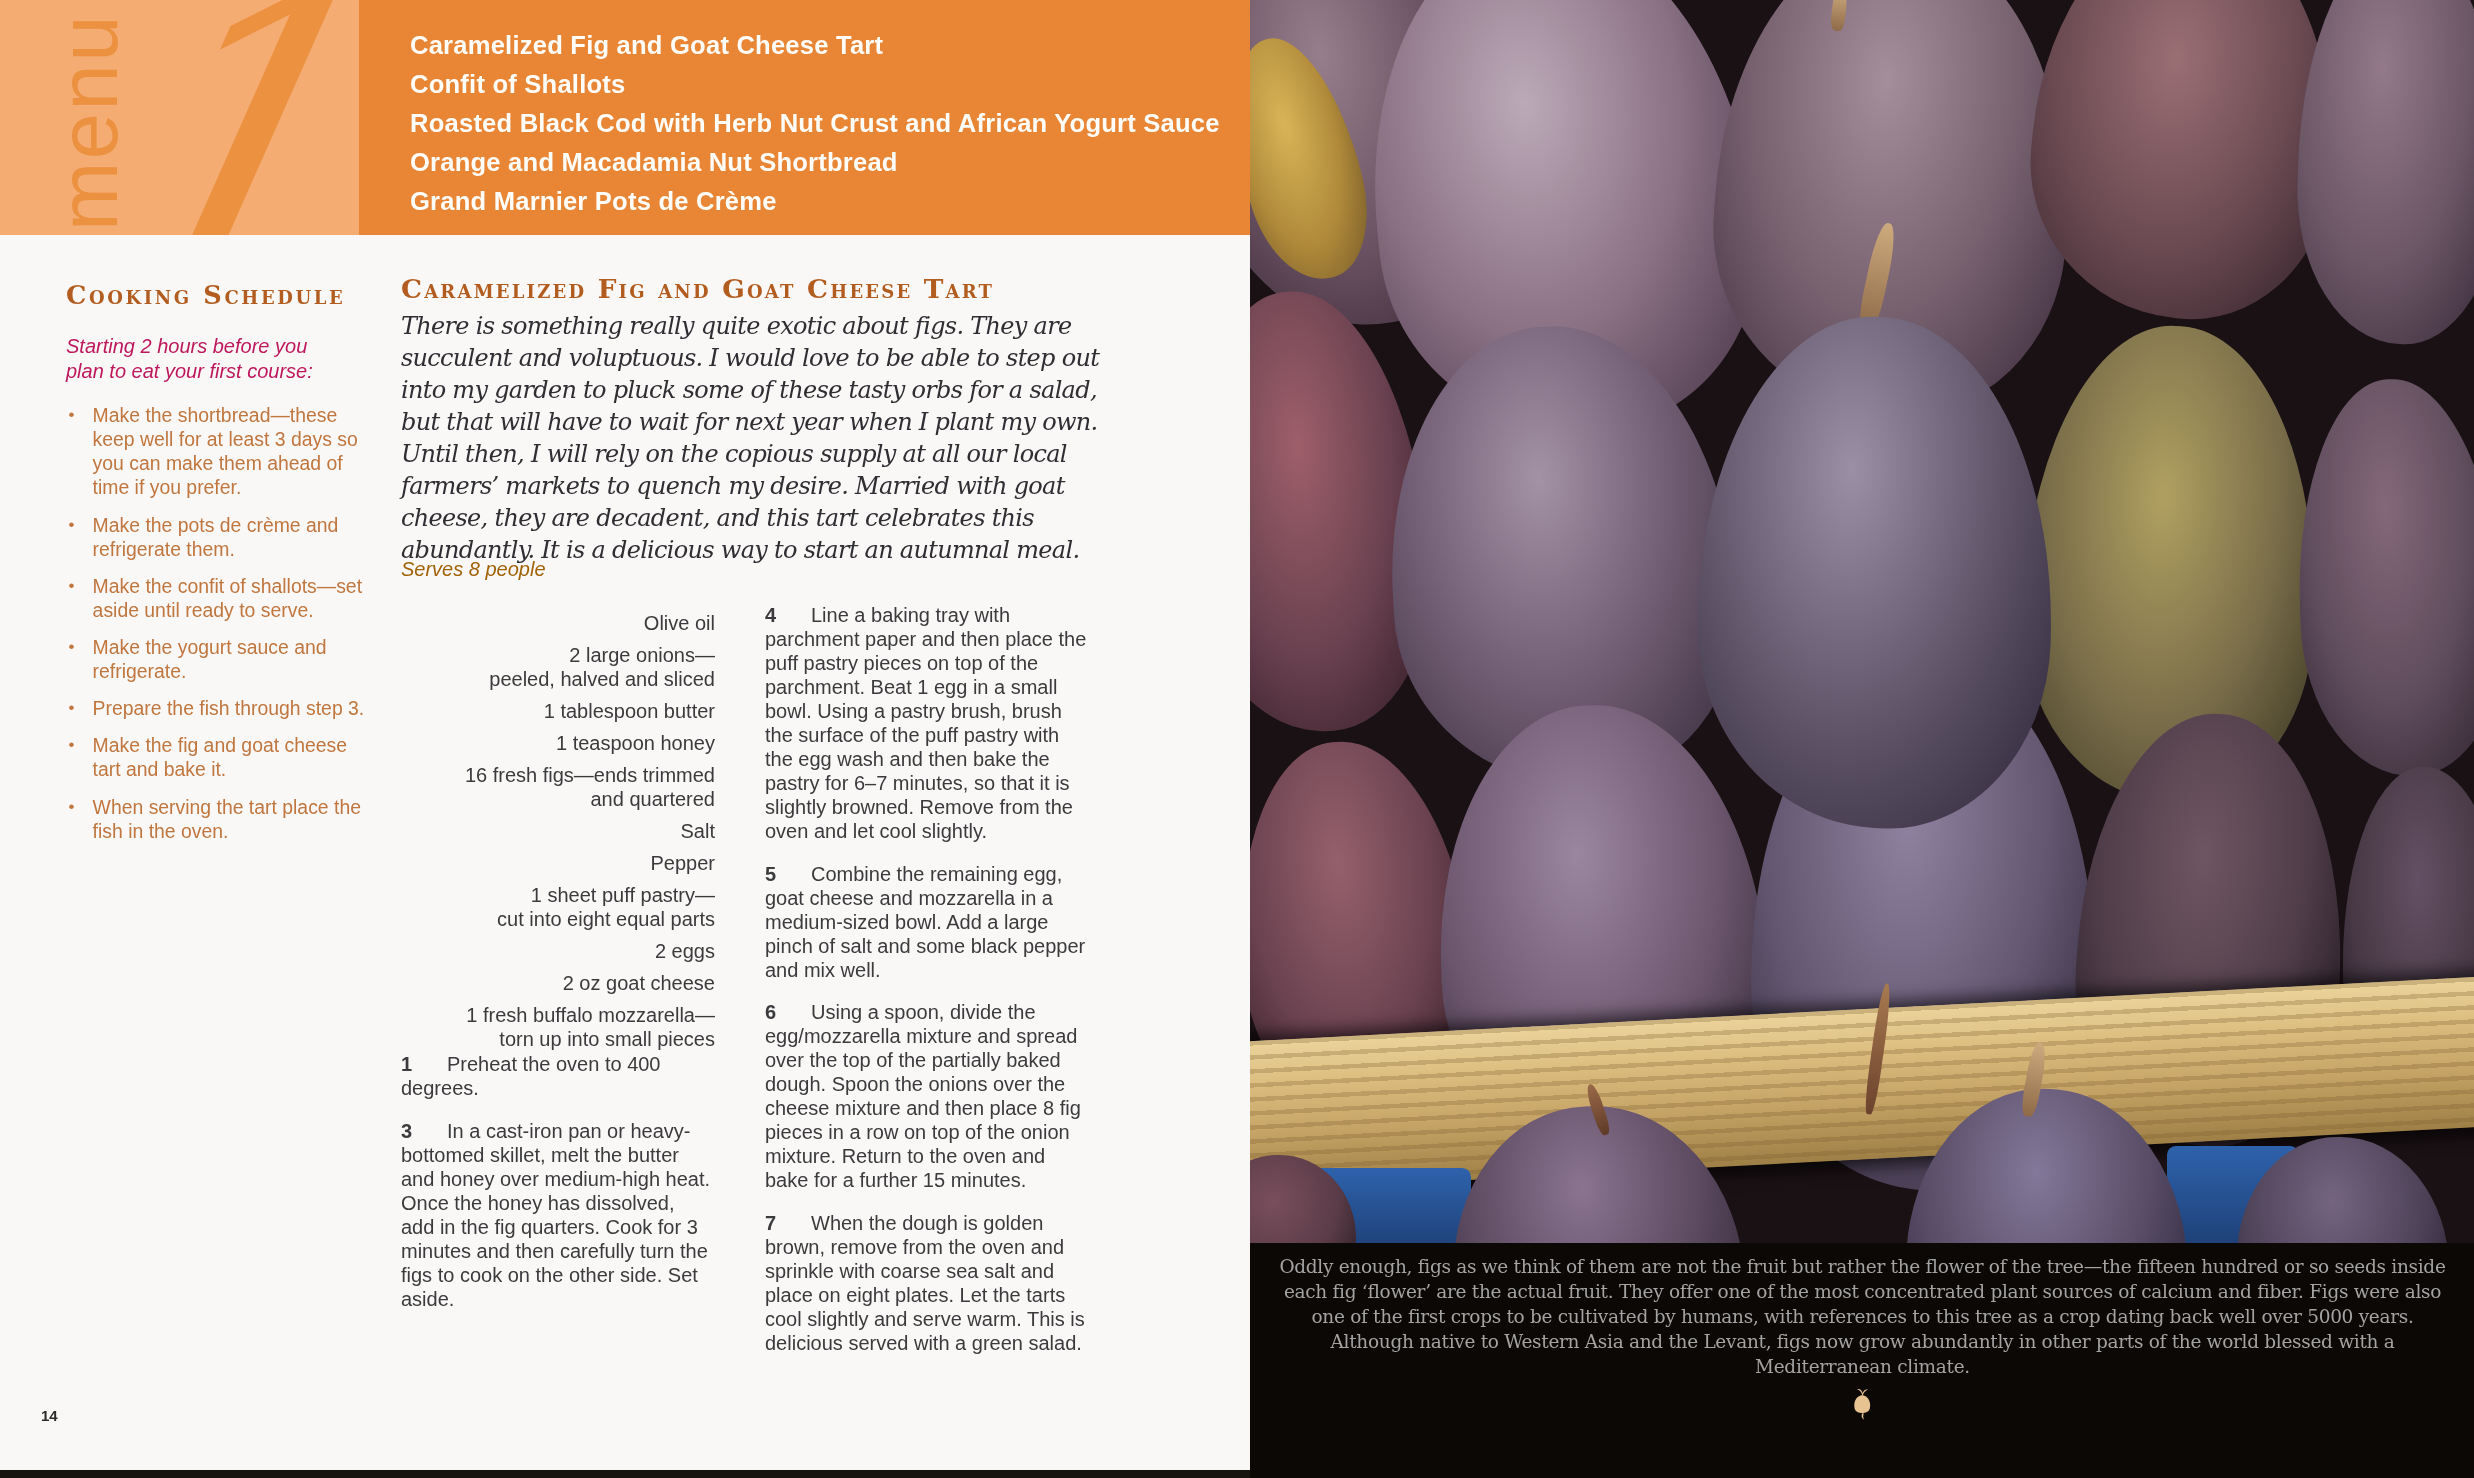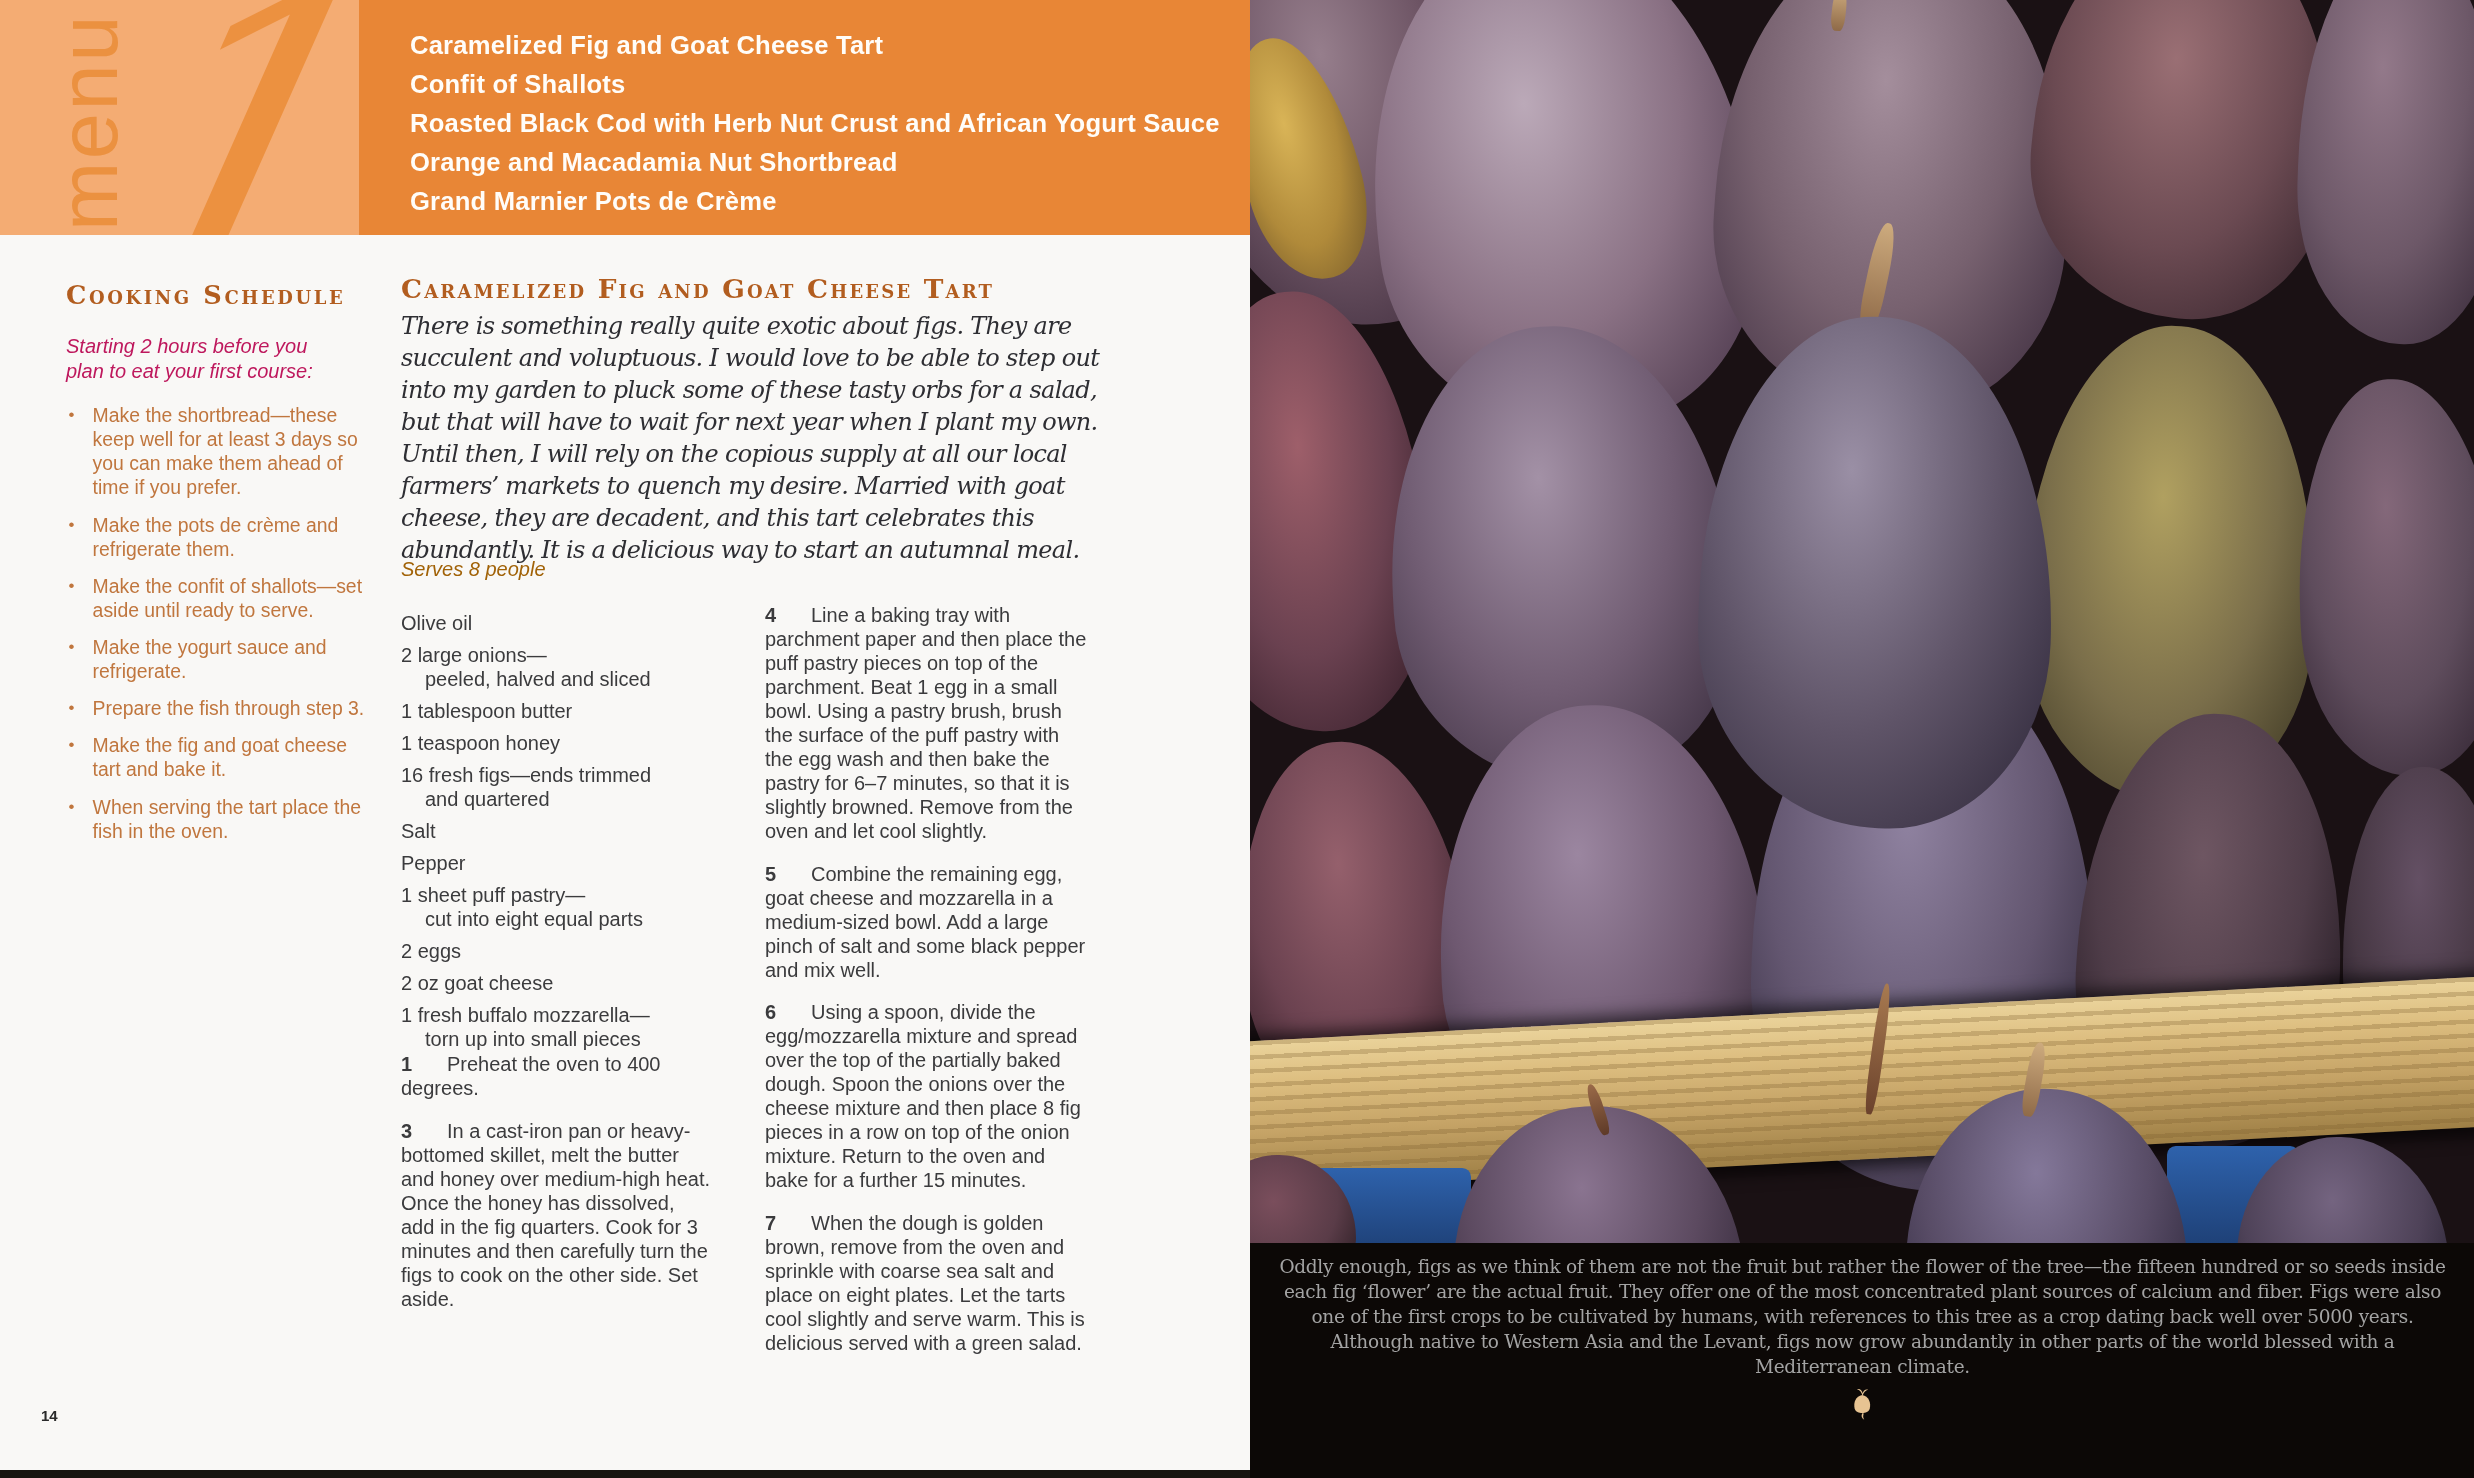--- a/index.html
+++ b/index.html
@@ -28,21 +28,21 @@
   .dot{width:24px;padding-left:2.6px;font-size:17px;}
   .sched-text{flex:1;}
 
   .recipe-title{position:absolute;left:401px;top:273px;margin:0;font-family:"DejaVu Serif",serif;
                 font-variant-caps:small-caps;font-weight:700;font-size:26.4px;letter-spacing:2.2px;color:#B25D1F;}
   .intro{position:absolute;left:401px;top:310px;width:741px;margin:0;font-family:"DejaVu Serif",serif;
          font-style:italic;font-size:24px;line-height:32px;letter-spacing:-0.7px;color:#2E2E33;}
   .serves{position:absolute;left:401px;top:558px;margin:0;font-style:italic;font-size:20px;color:#a16207;}
 
   .ingredients{position:absolute;left:401px;top:611px;width:314px;font-size:20px;line-height:24px;color:#3B3B3D;}
-  .ing{margin-top:8px;}
+  .ing{margin-top:8px;text-align:right;}
   .ing:first-child{margin-top:0;}
   .ing.sub{margin-top:0;padding-left:24px;}
 
   .steps{font-size:20px;line-height:24px;color:#3B3B3D;}
   .steps-left{position:absolute;left:401px;top:1052px;width:310px;}
   .steps-right{position:absolute;left:765px;top:603px;width:324px;}
   .step{margin:0 0 18.5px 0;}
   .step .num{font-weight:700;display:inline-block;width:46px;}
 
   .page-num{position:absolute;left:41px;top:1407px;font-weight:700;font-size:15px;color:#2A2A2A;}

